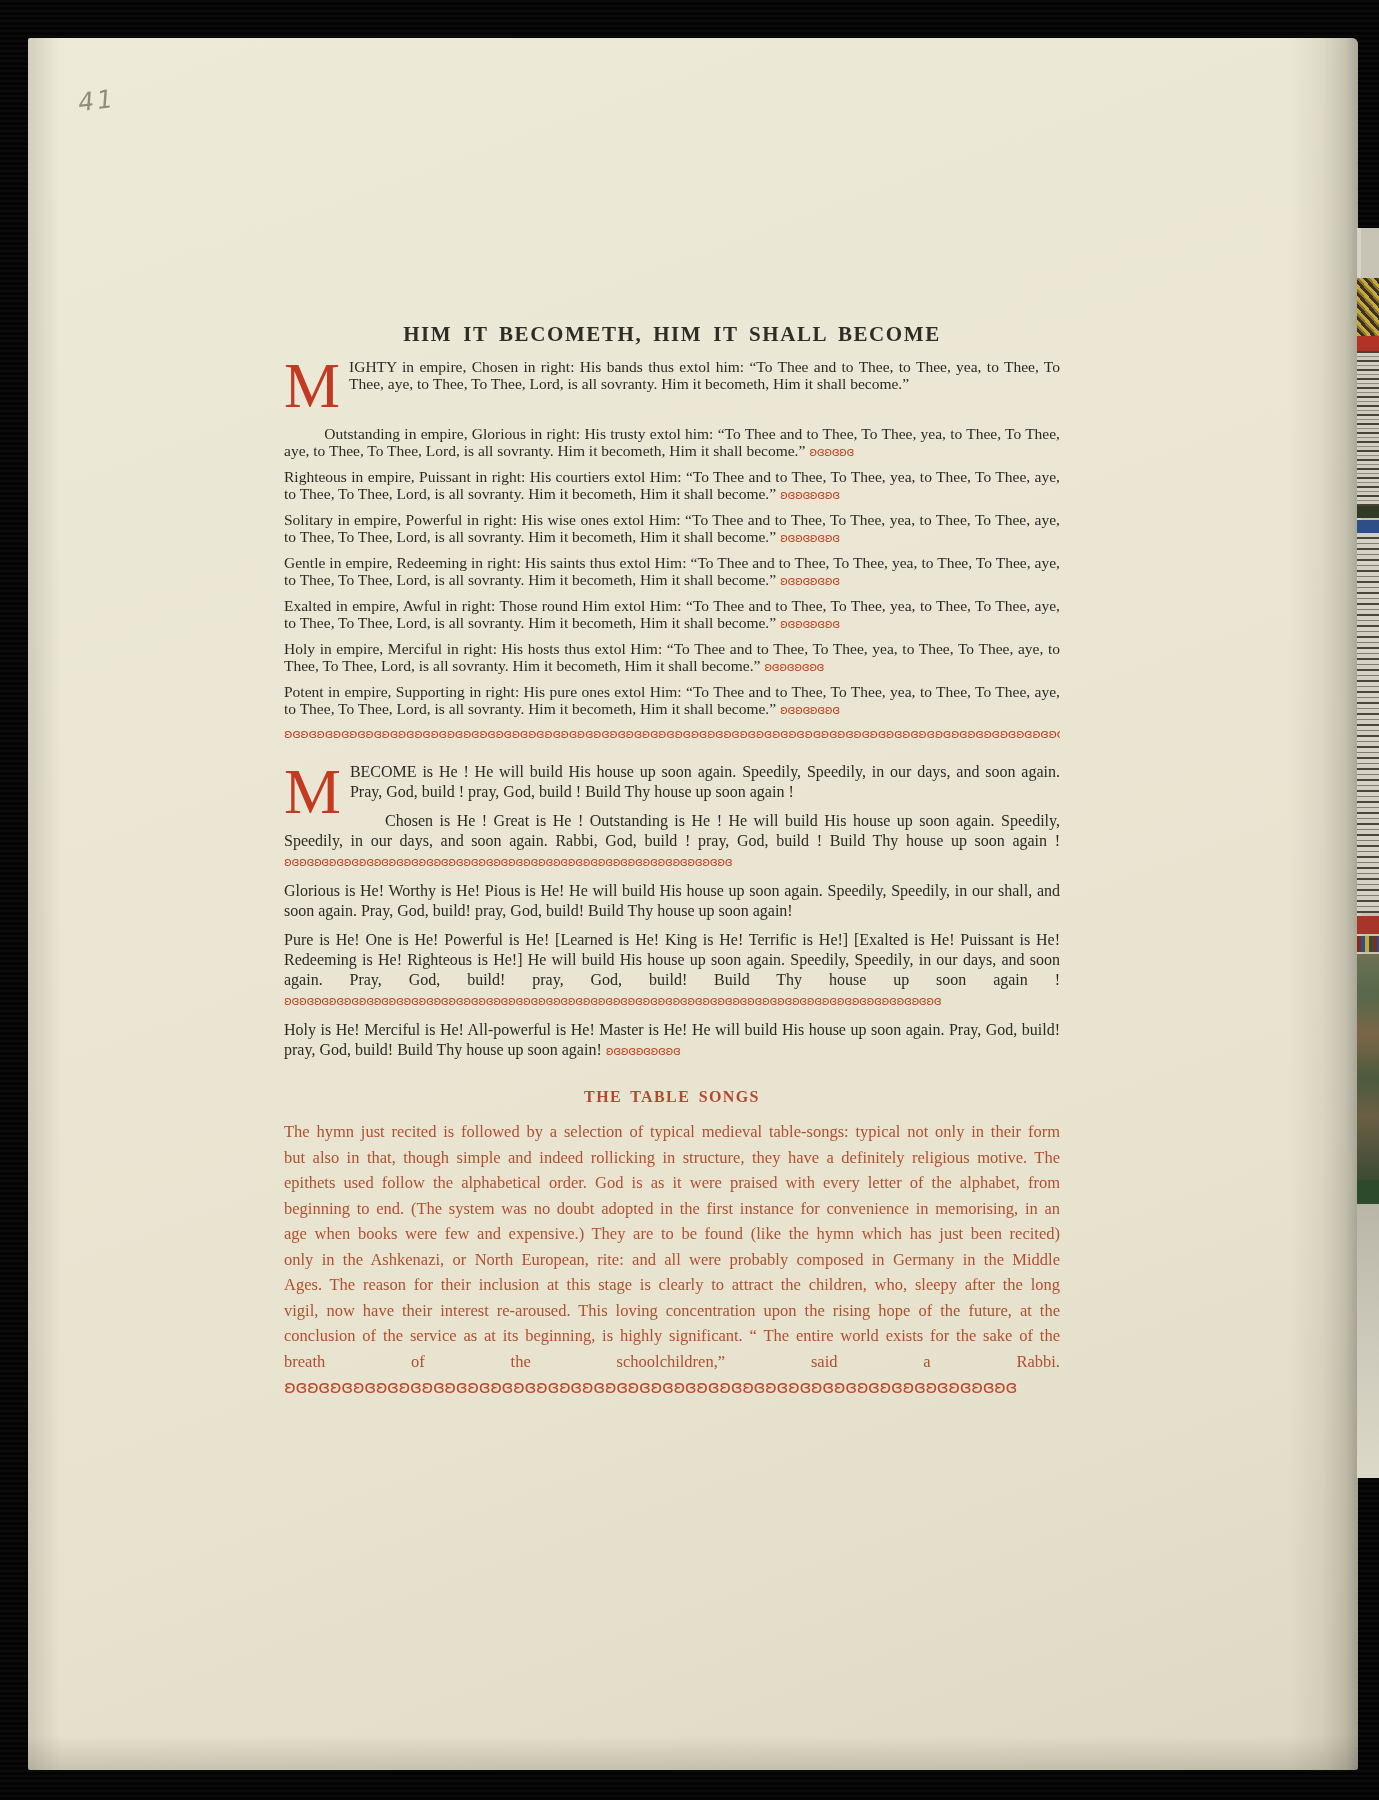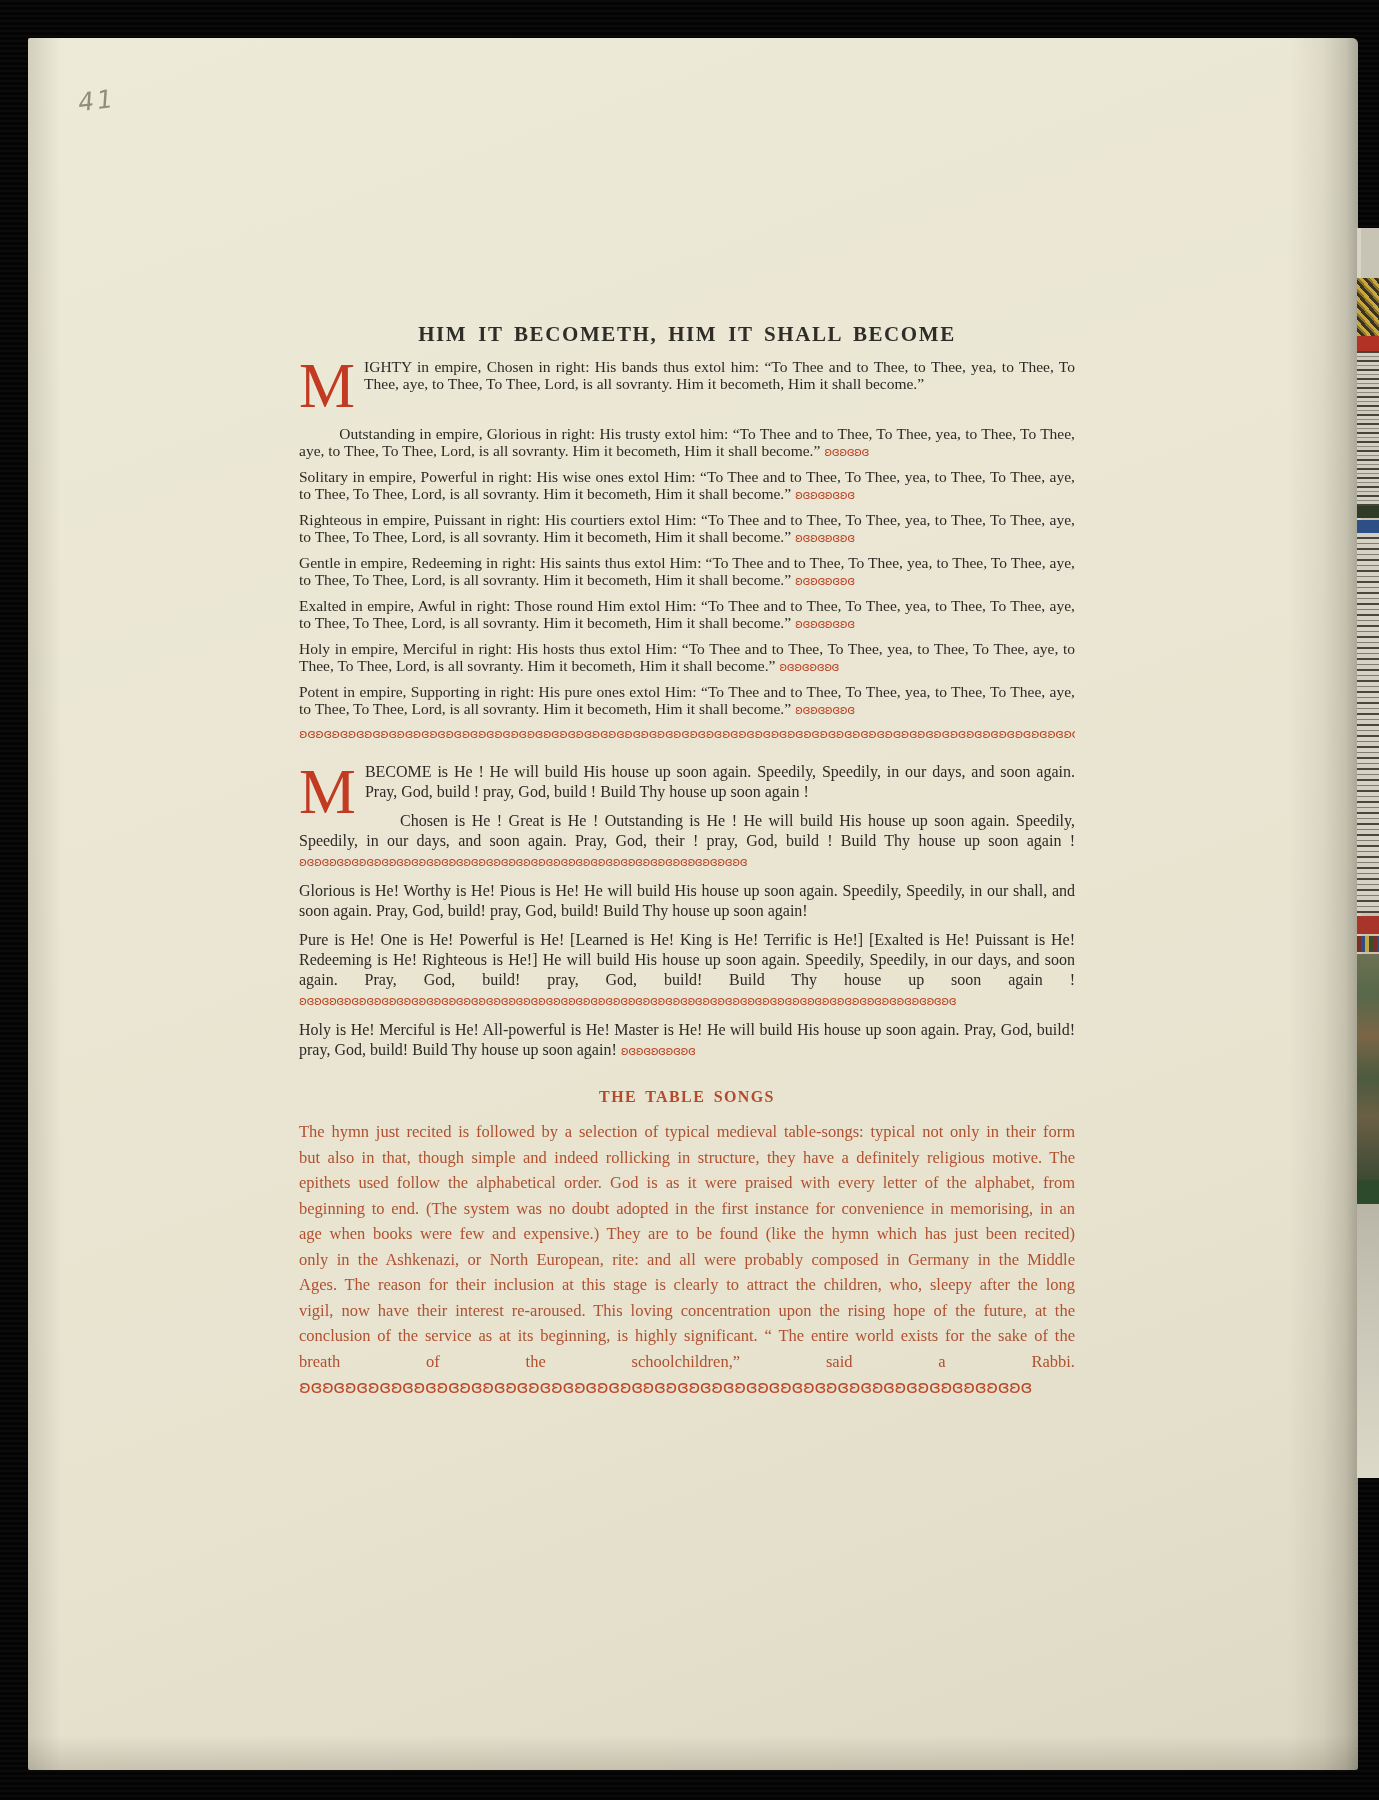--- a/index.html
+++ b/index.html
@@ -22,21 +22,21 @@
   .page::after{ 
     content:"";position:absolute;top:0;right:0;width:70px;height:100%;pointer-events:none;
     background:linear-gradient(to right, rgba(0,0,0,0) 0, rgba(95,88,70,.10) 50%, rgba(70,64,50,.22) 82%, rgba(45,42,33,.34) 100%);
     border-radius:0 6px 3px 0;
   }
   .pencil-number{
     position:absolute;left:50px;top:48px;
     font-family:"DejaVu Sans", sans-serif;font-size:25px;color:#827d6c;
     transform:rotate(-7deg);letter-spacing:3px;font-style:italic;opacity:.85;
   }
-  .content{position:absolute;left:271px;top:0;width:776px;color:#2b2a25;}
+  .content{position:absolute;left:256px;top:0;width:776px;color:#2b2a25;}
   .title{
     margin:284px 0 0 0;text-align:center;
     font-size:21px;font-weight:700;letter-spacing:1.6px;color:#2e2d28;
     word-spacing:4px;
   }
   .hymn1{margin-top:11px;}
   .hymn1 p{
     margin:0 0 7px 0;font-size:15.5px;line-height:17px;
     text-align:justify;
   }
@@ -99,35 +99,35 @@
   <div class="content">
 
     <h1 class="title">HIM IT BECOMETH, HIM IT SHALL BECOME</h1>
 
     <section class="hymn1">
       <div class="opening">
         <span class="dropcap">M</span>
         <p><span>IGHTY in empire, Chosen in right: His bands thus extol him: “To Thee and to Thee, to Thee, yea, to Thee, To Thee, aye, to Thee, To Thee, Lord, is all sovranty.  Him it becometh, Him it shall become.”</span> <span class="orn"></span></p>
         <p class="indented"><span>Outstanding in empire, Glorious in right: His trusty extol him: “To Thee and to Thee, To Thee, yea, to Thee, To Thee, aye, to Thee, To Thee, Lord, is all sovranty. Him it becometh, Him it shall become.”</span> <span class="orn">ʚɞʚɞʚɞ</span></p>
       </div>
+      <p><span>Righteous in empire, Puissant in right: His courtiers extol Him: “To Thee and to Thee, To Thee, yea, to Thee, To Thee, aye, to Thee, To Thee, Lord, is all sovranty.  Him it becometh, Him it shall become.”</span> <span class="orn">ʚɞʚɞʚɞʚɞ</span></p>
       <p><span>Solitary in empire, Powerful in right: His wise ones extol Him: “To Thee and to Thee, To Thee, yea, to Thee, To Thee, aye, to Thee, To Thee, Lord, is all sovranty. Him it becometh, Him it shall become.”</span> <span class="orn">ʚɞʚɞʚɞʚɞ</span></p>
-      <p><span>Righteous in empire, Puissant in right: His courtiers extol Him: “To Thee and to Thee, To Thee, yea, to Thee, To Thee, aye, to Thee, To Thee, Lord, is all sovranty.  Him it becometh, Him it shall become.”</span> <span class="orn">ʚɞʚɞʚɞʚɞ</span></p>
       <p><span>Gentle in empire, Redeeming in right: His saints thus extol Him: “To Thee and to Thee, To Thee, yea, to Thee, To Thee, aye, to Thee, To Thee, Lord, is all sovranty. Him it becometh, Him it shall become.”</span> <span class="orn">ʚɞʚɞʚɞʚɞ</span></p>
       <p><span>Exalted in empire, Awful in right: Those round Him extol Him: “To Thee and to Thee, To Thee, yea, to Thee, To Thee, aye, to Thee, To Thee, Lord, is all sovranty. Him it becometh, Him it shall become.”</span> <span class="orn">ʚɞʚɞʚɞʚɞ</span></p>
       <p><span>Holy in empire, Merciful in right: His hosts thus extol Him: “To Thee and to Thee, To Thee, yea, to Thee, To Thee, aye, to Thee, To Thee, Lord, is all sovranty. Him it becometh, Him it shall become.”</span> <span class="orn">ʚɞʚɞʚɞʚɞ</span></p>
       <p><span>Potent in empire, Supporting in right: His pure ones extol Him: “To Thee and to Thee, To Thee, yea, to Thee, To Thee, aye, to Thee, To Thee, Lord, is all sovranty.  Him it becometh, Him it shall become.”</span> <span class="orn">ʚɞʚɞʚɞʚɞ</span></p>
     </section>
 
     <span class="orn-row">ʚɞʚɞʚɞʚɞʚɞʚɞʚɞʚɞʚɞʚɞʚɞʚɞʚɞʚɞʚɞʚɞʚɞʚɞʚɞʚɞʚɞʚɞʚɞʚɞʚɞʚɞʚɞʚɞʚɞʚɞʚɞʚɞʚɞʚɞʚɞʚɞʚɞʚɞʚɞʚɞʚɞʚɞʚɞʚɞʚɞʚɞʚɞʚɞʚɞʚɞʚɞʚɞʚɞʚɞʚɞʚɞʚɞʚɞʚɞʚɞ</span>
 
     <section class="hymn2">
       <div class="opening">
         <span class="dropcap2">M</span>
         <p><span>BECOME is He !  He will build His house up soon again.  Speedily, Speedily, in our days, and soon again.  Pray, God, build ! pray, God, build !  Build Thy house up soon again !</span></p>
-        <p class="indented"><span>Chosen is He !  Great is He !  Outstanding is He !  He will build His house up soon again. Speedily, Speedily, in our days, and soon again.  Pray, God, their ! pray, God, build !  Build Thy house up soon again ! </span> <span class="orn">ʚɞʚɞʚɞʚɞʚɞʚɞʚɞʚɞʚɞʚɞʚɞʚɞʚɞʚɞʚɞʚɞʚɞʚɞʚɞʚɞʚɞʚɞʚɞʚɞʚɞʚɞʚɞʚɞʚɞʚɞ</span></p>
+        <p class="indented"><span>Chosen is He !  Great is He !  Outstanding is He !  He will build His house up soon again. Speedily, Speedily, in our days, and soon again.  Rabbi, God, build ! pray, God, build !  Build Thy house up soon again ! </span> <span class="orn">ʚɞʚɞʚɞʚɞʚɞʚɞʚɞʚɞʚɞʚɞʚɞʚɞʚɞʚɞʚɞʚɞʚɞʚɞʚɞʚɞʚɞʚɞʚɞʚɞʚɞʚɞʚɞʚɞʚɞʚɞ</span></p>
       </div>
       <p><span>Glorious is He!  Worthy is He!  Pious is He!  He will build His house up soon again.  Speedily, Speedily, in our shall, and soon again.  Pray, God, build! pray, God, build!  Build Thy house up soon again!</span></p>
       <p><span>Pure is He!  One is He!  Powerful is He!  [Learned is He!  King is He!  Terrific is He!]  [Exalted is He!  Puissant is He!  Redeeming is He!  Righteous is He!]  He will build His house up soon again.  Speedily, Speedily, in our days, and soon again.  Pray, God, build! pray, God, build!  Build Thy house up soon again ! </span> <span class="orn">ʚɞʚɞʚɞʚɞʚɞʚɞʚɞʚɞʚɞʚɞʚɞʚɞʚɞʚɞʚɞʚɞʚɞʚɞʚɞʚɞʚɞʚɞʚɞʚɞʚɞʚɞʚɞʚɞʚɞʚɞʚɞʚɞʚɞʚɞʚɞʚɞʚɞʚɞʚɞʚɞʚɞʚɞʚɞʚɞ</span></p>
       <p><span>Holy is He!  Merciful is He!  All-powerful is He!  Master is He!  He will build His house up soon again.  Pray, God, build! pray, God, build!  Build Thy house up soon again! </span> <span class="orn">ʚɞʚɞʚɞʚɞʚɞ</span></p>
     </section>
 
     <h2 class="ts-heading">THE TABLE SONGS</h2>
 
     <p class="ts-body"><span>The hymn just recited is followed by a selection of typical medieval table-songs: typical not only in their form but also in that, though simple and indeed rollicking in structure, they have a definitely religious motive.  The epithets used follow the alphabetical order.  God is as it were praised with every letter of the alphabet, from beginning to end.  (The system was no doubt adopted in the first instance for convenience in memorising, in an age when books were few and expensive.)  They are to be found (like the hymn which has just been recited) only in the Ashkenazi, or North European, rite: and all were probably composed in Germany in the Middle Ages.  The reason for their inclusion at this stage is clearly to attract the children, who, sleepy after the long vigil, now have their interest re-aroused.  This loving concentration upon the rising hope of the future, at the conclusion of the service as at its beginning, is highly significant.  “ The entire world exists for the sake of the breath of the schoolchildren,” said a Rabbi. </span> <span class="orn">ʚɞʚɞʚɞʚɞʚɞʚɞʚɞʚɞʚɞʚɞʚɞʚɞʚɞʚɞʚɞʚɞʚɞʚɞʚɞʚɞʚɞʚɞʚɞʚɞʚɞʚɞʚɞʚɞʚɞʚɞʚɞʚɞ</span></p>
 

